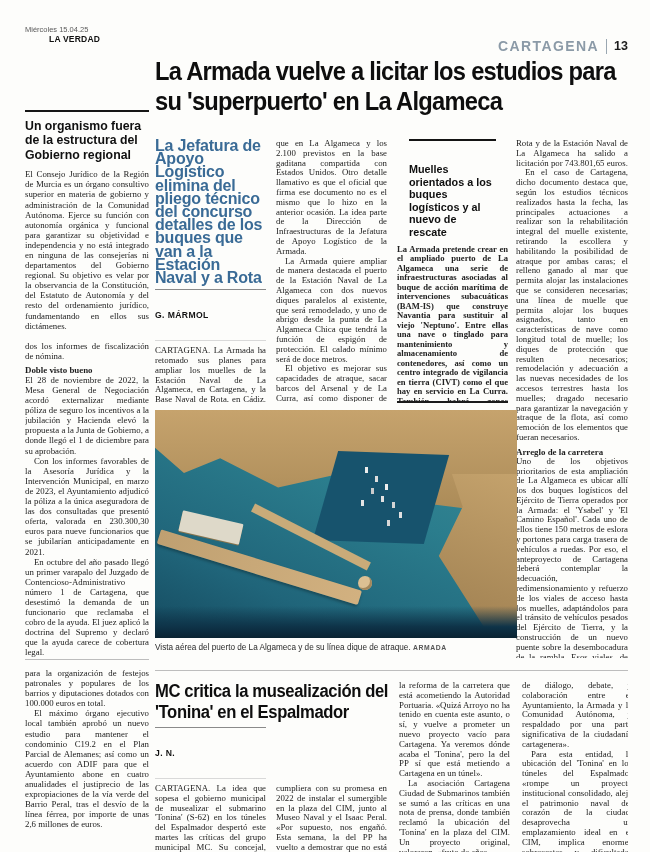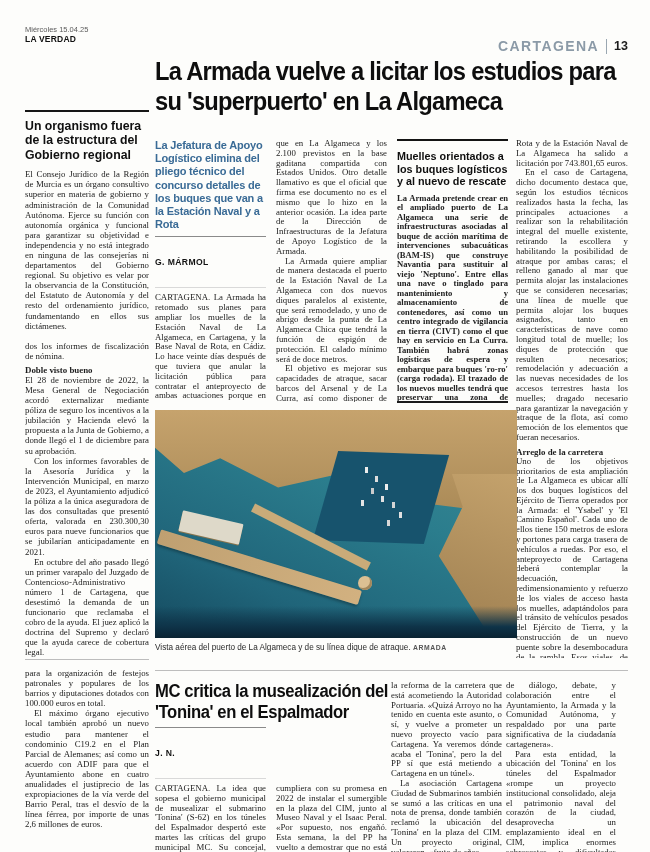--- a/index.html
+++ b/index.html
@@ -5,21 +5,21 @@
   * { box-sizing: border-box; }
   html,body { margin:0; padding:0; background:#e9e9e9; }
   .page {
     position:relative; width:650px; height:852px; margin:0 auto;
     background:#fdfdfb; overflow:hidden; color:#1d1d1d;
     font-family:"Liberation Serif", serif;
   }
   
   .hdr-left { position:absolute; left:25px; top:25px; }
   .hdr-date { font-family:"Liberation Sans", sans-serif; font-size:7.5px; color:#5a5a5a; }
-  .hdr-masthead { font-family:"Liberation Sans", sans-serif; font-weight:bold; font-size:8.5px; color:#101010; letter-spacing:.2px; }
+  .hdr-masthead { font-family:"Liberation Sans", sans-serif; font-weight:bold; font-size:8.5px; color:#101010; letter-spacing:.2px;margin-left:24px; }
   .hdr-right { position:absolute; right:22px; top:38px; display:flex; align-items:center; gap:7px; }
   .hdr-section { font-family:"Liberation Sans", sans-serif; font-weight:bold; font-size:14px; letter-spacing:1.4px; color:var(--section_gray,#8b9aa7); }
   .hdr-sep { width:1px; height:15px; background:#9aa7b1; }
   .hdr-pagenum { font-family:"Liberation Sans", sans-serif; font-weight:bold; font-size:12.5px; color:#1c1c1c; }
 
   
   .news p { margin:0; font-size:8.8px; line-height:9.8px; text-align:justify; color:#222; }
   .news p + p { text-indent:9px; }
   .subhead-serif { font-size:8.9px; font-weight:bold; margin:4px 0 0; line-height:10px; }
 
@@ -34,24 +34,24 @@
   .lc-bottom p { font-size:8.8px; line-height:10.1px; }
 
   
   .main-headline { position:absolute; left:155px; top:56px; width:512px; margin:0;
     font-family:"Liberation Sans", sans-serif; font-weight:bold; font-size:25.5px; line-height:30px;
     letter-spacing:-.8px; color:#0e0e0e; transform:scaleX(.93); transform-origin:0 0; }
   .content { position:absolute; left:155px; top:139px; width:473px; height:533px; }
   .textzone { display:grid; grid-template-columns:111px 111px 111px; column-gap:10px; width:353px; }
   .tz-col { height:263px; overflow:hidden; }
   .standfirst { font-family:"Liberation Sans", sans-serif; font-weight:bold;
-    font-size:11px; line-height:13.2px; letter-spacing:-.2px; color:var(--accent_blue,#3a6b96); margin:0 0 5px; }
+    font-size:16px; line-height:13.2px; letter-spacing:-.2px; color:var(--accent_blue,#3a6b96); margin:0 0 5px; }
   .byline { font-family:"Liberation Sans", sans-serif; font-weight:bold; font-size:8.6px; letter-spacing:.4px;
     color:#111; border-top:1px solid #8a8a8a; border-bottom:1px solid #d9d9d9; padding:20px 0; margin:3px 0 5px; }
-  .sb-head { border-top:2px solid #141414; padding-top:9px; margin:0 0 6px;
+  .sb-head { border-top:2px solid #141414; padding-top:22px; margin:0 12px 6px;
     font-family:"Liberation Sans", sans-serif; font-weight:bold; font-size:10.8px; line-height:12.6px; color:#0f0f0f; }
   .sb-body p { font-weight:bold; font-size:8.6px; line-height:9.5px; }
   .sb-endrule { position:absolute; left:242px; top:262px; width:111px; border-top:2px solid #1b1b1b; }
   .col4 { position:absolute; right:0; top:0; width:112px; height:519px; overflow:hidden; }
 
   
   .photo { position:absolute; left:0; top:271px; width:362px; height:228px; overflow:hidden;
     background:linear-gradient(205deg,#3f8c96 0%,#2b7d8d 40%,#20657a 75%,#154a5f 100%); }
   .ph-land-top { position:absolute; top:0; left:0; width:100%; height:46%;
     background:linear-gradient(180deg,#c6a36d,#aa8a57);
@@ -76,21 +76,21 @@
   .ph-deep { position:absolute; bottom:0; left:0; width:100%; height:14%;
     background:linear-gradient(180deg,rgba(14,51,72,0),#0e3348 65%,#0a2332); }
 
   .caption { position:absolute; left:0; top:504px; width:362px;
     font-family:"Liberation Sans", sans-serif; font-size:8.2px; color:#2a2a2a; }
   .credit { font-weight:bold; font-size:6.8px; letter-spacing:.6px; color:#555; }
   .main-divider { position:absolute; left:0; top:531px; width:473px; height:1px; background:#bdbdbd; }
 
   
   .bottom { position:absolute; left:155px; top:681px; width:473px; height:171px; overflow:hidden;
-    display:grid; grid-template-columns:232px 111px 110px; column-gap:4px; }
+    display:grid; grid-template-columns:232px 111px 110px; column-gap:12px; }
   .b-headline { margin:0 0 5px; font-family:"Liberation Sans", sans-serif; font-weight:bold;
     font-size:17.5px; line-height:20.5px; letter-spacing:-.4px; color:#0e0e0e;
     transform:scaleX(.95); transform-origin:0 0; width:246px; }
   .b-byline { width:111px; }
   .b-cols { display:grid; grid-template-columns:111px 111px; column-gap:10px; height:104px; overflow:hidden; }
   .b-col { overflow:hidden; }
 </style>
 </head>
 <body>
 

